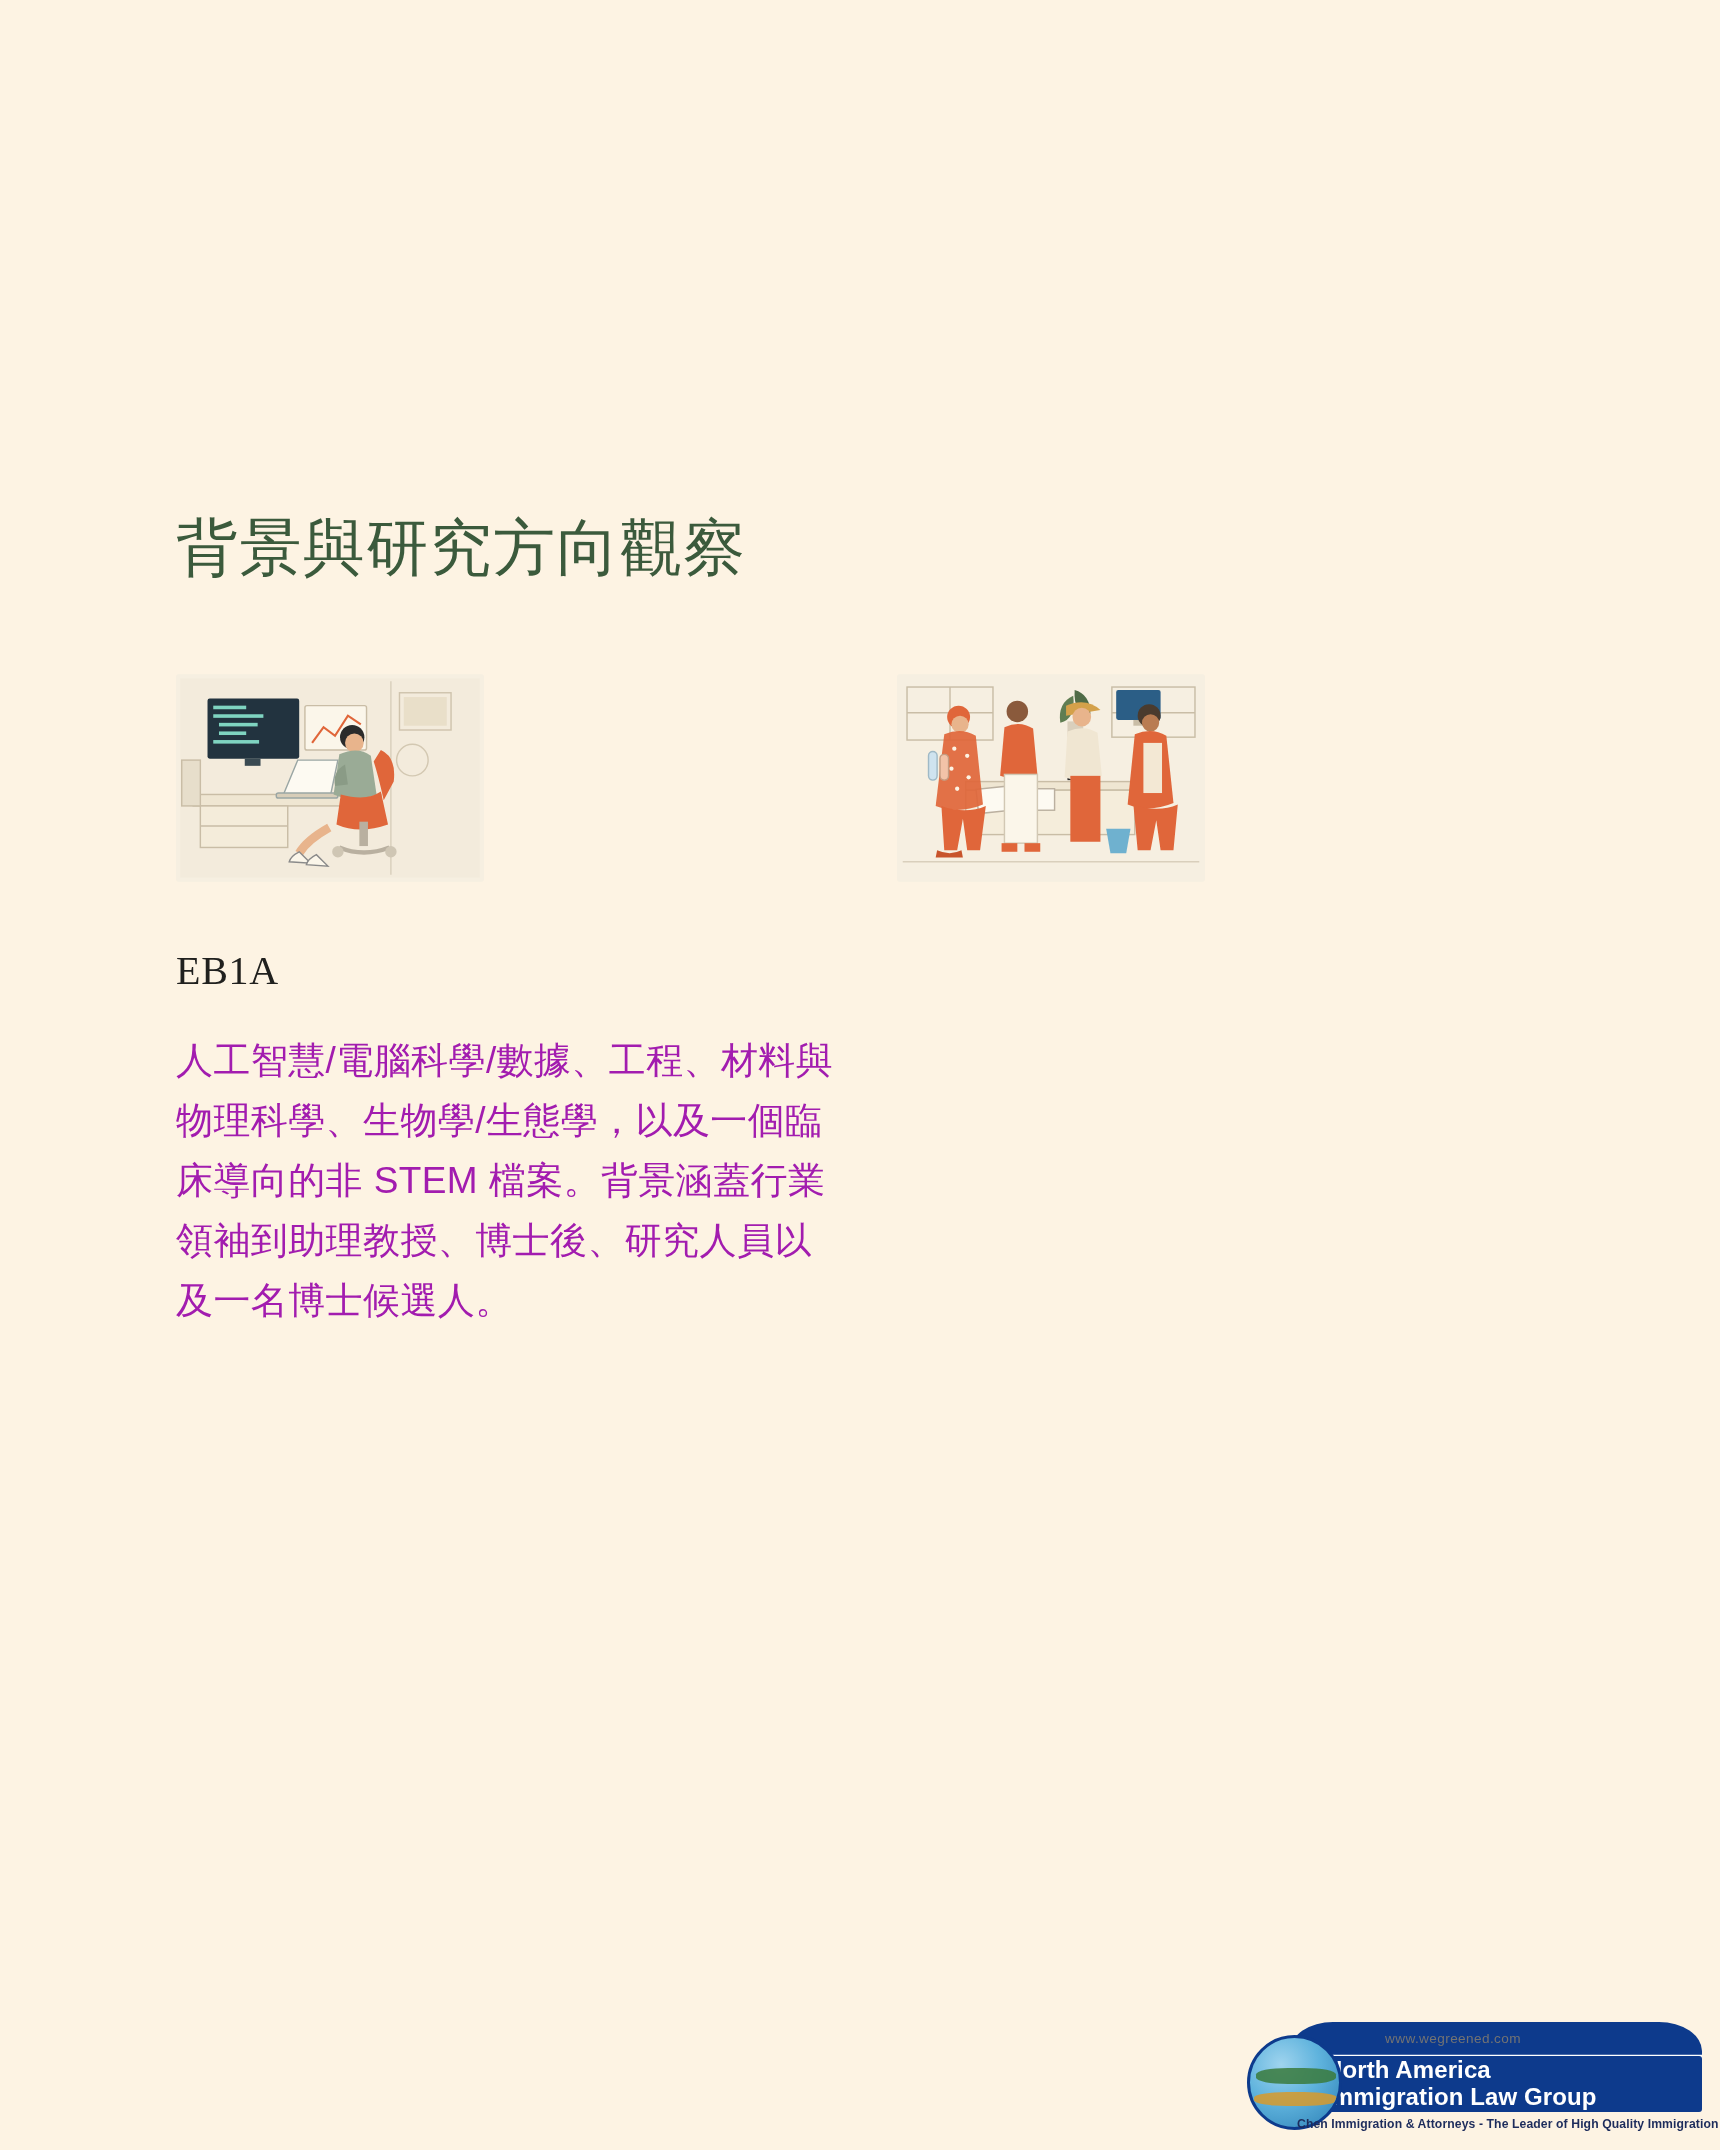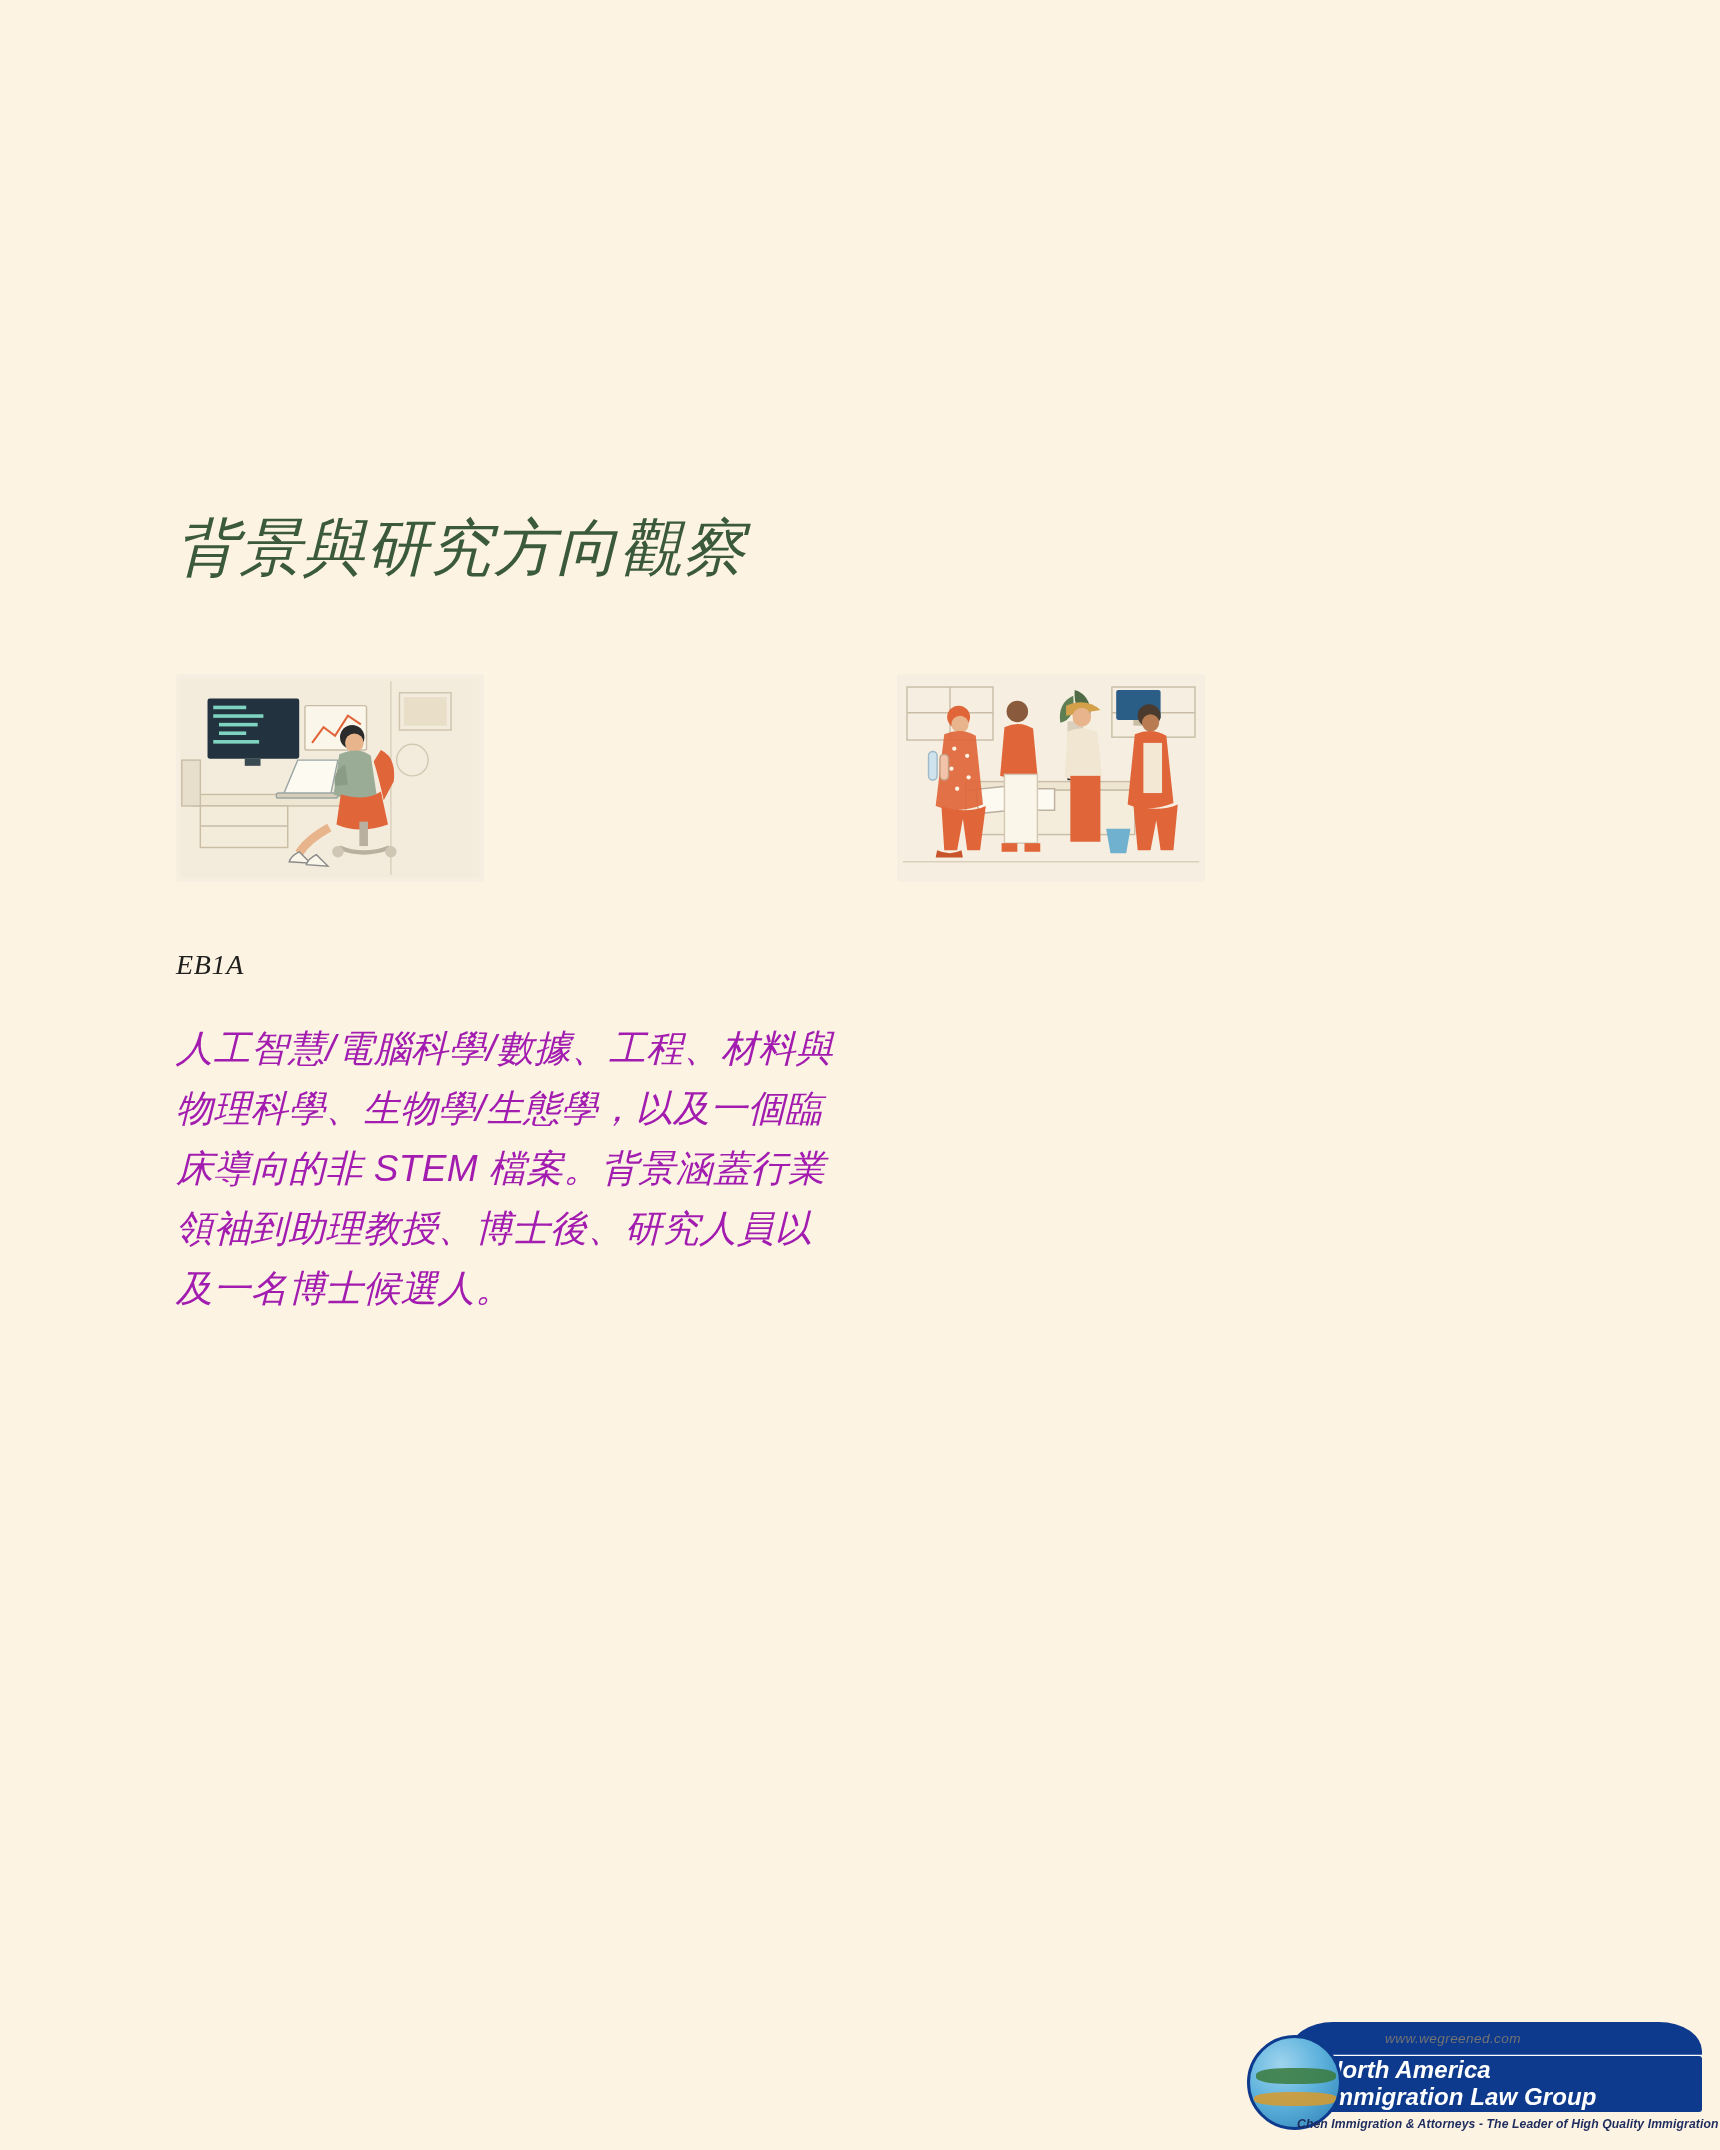--- a/index.html
+++ b/index.html
@@ -12,21 +12,20 @@
     background: #fdf3e3;
     font-family: "Liberation Serif", serif;
     overflow: hidden;
     position: relative;
   }
 
   .page {
     position: absolute;
     inset: 0;
     background: #fdf3e3;
-    font-style: italic;
   }
 
   .content {
     position: absolute;
     left: 176px;
     top: 515px;
     width: 1384px;
   }
 
   .page-title {
@@ -53,21 +52,21 @@
     width: 308px;
     height: 208px;
     border-radius: 2.9px;
     overflow: hidden;
     position: relative;
     margin-bottom: 69px;
   }
 
   .col-heading {
     font-family: "Liberation Serif", serif;
-    font-size: 28px;
+    font-size: 40px;
     line-height: 1;
     color: #20201e;
     margin: 0 0 40px 0;
     font-weight: 400;
     letter-spacing: 0.7px;
   }
 
   .col-body {
     font-family: "Liberation Sans", sans-serif;
     font-size: 37px;

